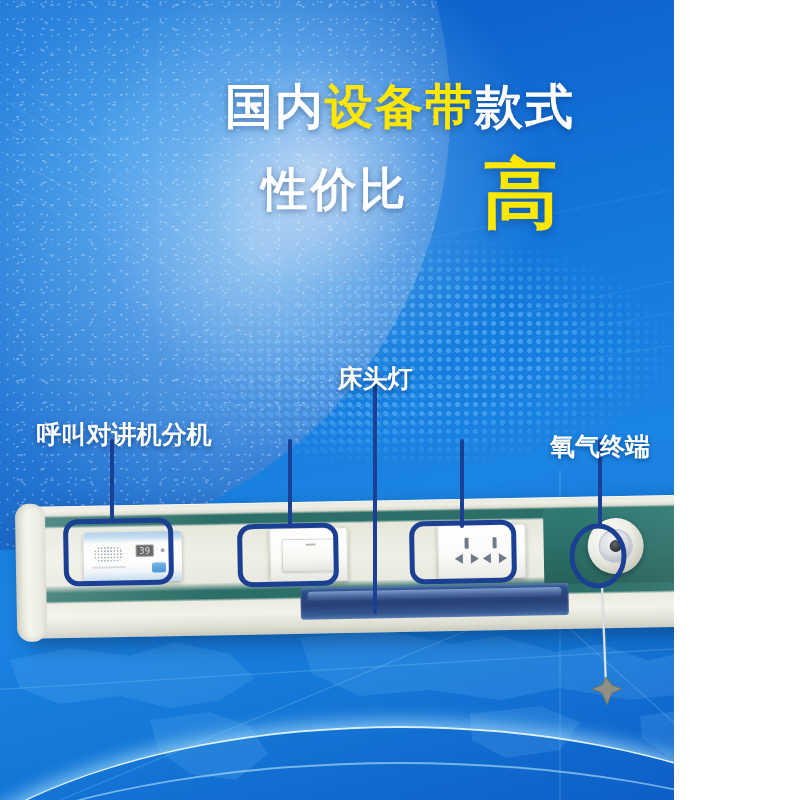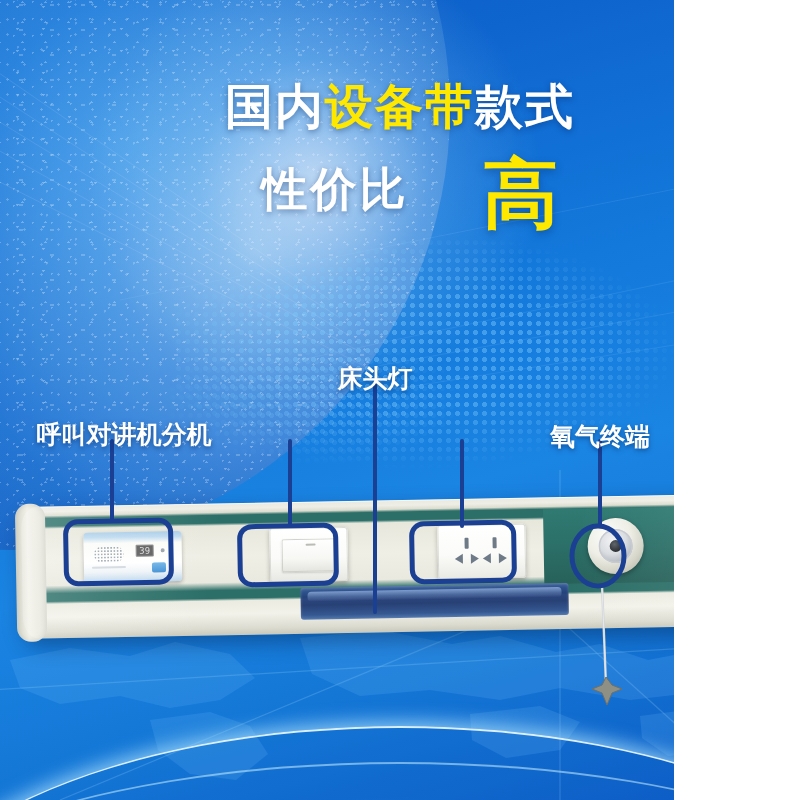--- a/index.html
+++ b/index.html
@@ -394,21 +394,21 @@
       <rect x="240" y="526" width="96" height="58" rx="12" ry="12" transform="rotate(-1.05 288 555)"></rect>
       <rect x="412" y="523" width="102" height="58" rx="12" ry="12" transform="rotate(-1.05 463 552)"></rect>
       <ellipse cx="598" cy="556" rx="26" ry="30"></ellipse>
       <ellipse cx="722" cy="558" rx="26" ry="30"></ellipse>
     </g>
   </svg>
 
   <div class="labels">
     <div class="callout" style="left:108px; top:418px;margin-left:16px;">呼叫对讲机分机</div>
     <div class="callout" style="left:375px; top:362px;">床头灯</div>
-    <div class="callout" style="left:600px; top:420px;">氧气终端</div>
+    <div class="callout" style="left:600px; top:430px;">氧气终端</div>
   </div>
 
   <svg class="cord" style="left:560px; top:585px; width:120px; height:135px;" viewBox="0 0 120 135">
     <line x1="42" y1="0" x2="46" y2="100" stroke="#cfd4d8" stroke-width="2.4"></line>
     <line x1="42" y1="0" x2="46" y2="100" stroke="rgba(255,255,255,.55)" stroke-width="0.9"></line>
     <g>
       <path d="M46 92 L52 100 L62 104 L52 108 L47 120 L42 108 L32 104 L42 100 Z" fill="#8e8f85" stroke="#6f7066" stroke-width="1"></path>
     </g>
   </svg>
   <svg class="cord" style="left:700px; top:585px; width:60px; height:60px;" viewBox="0 0 60 60">

